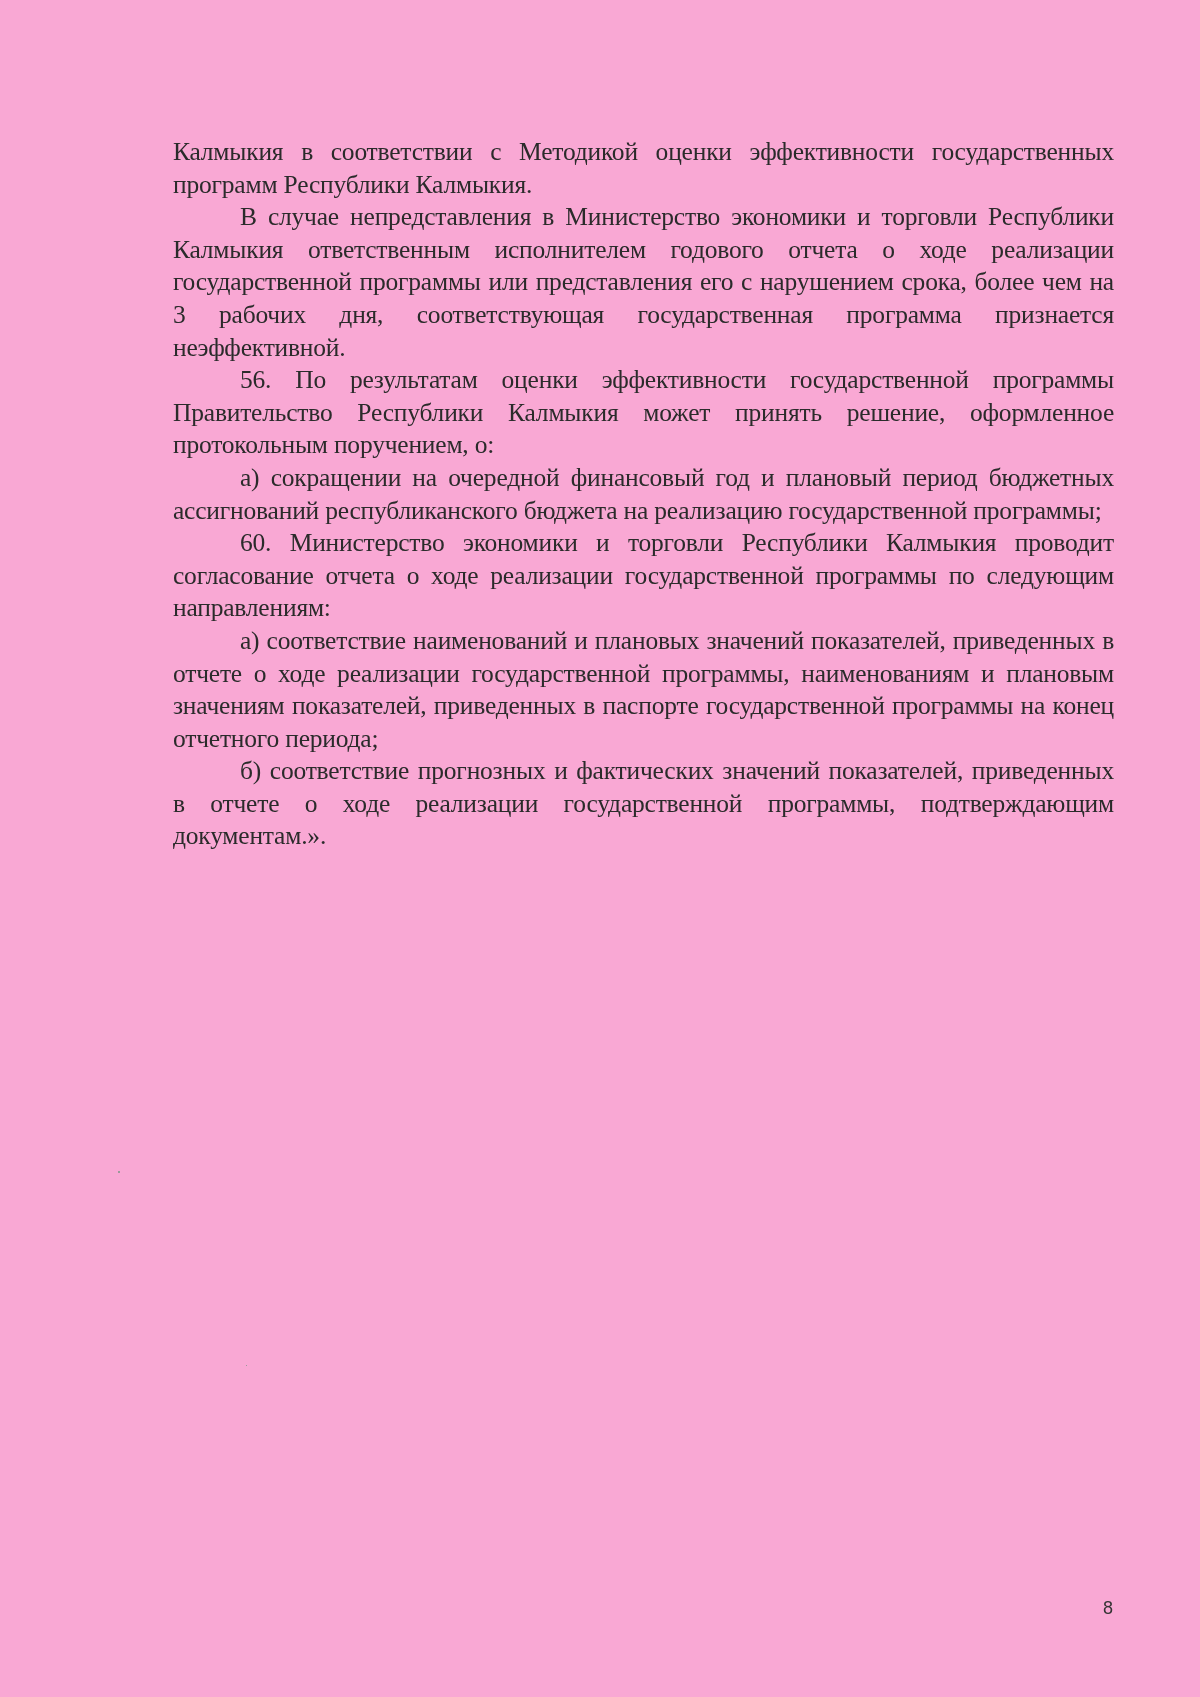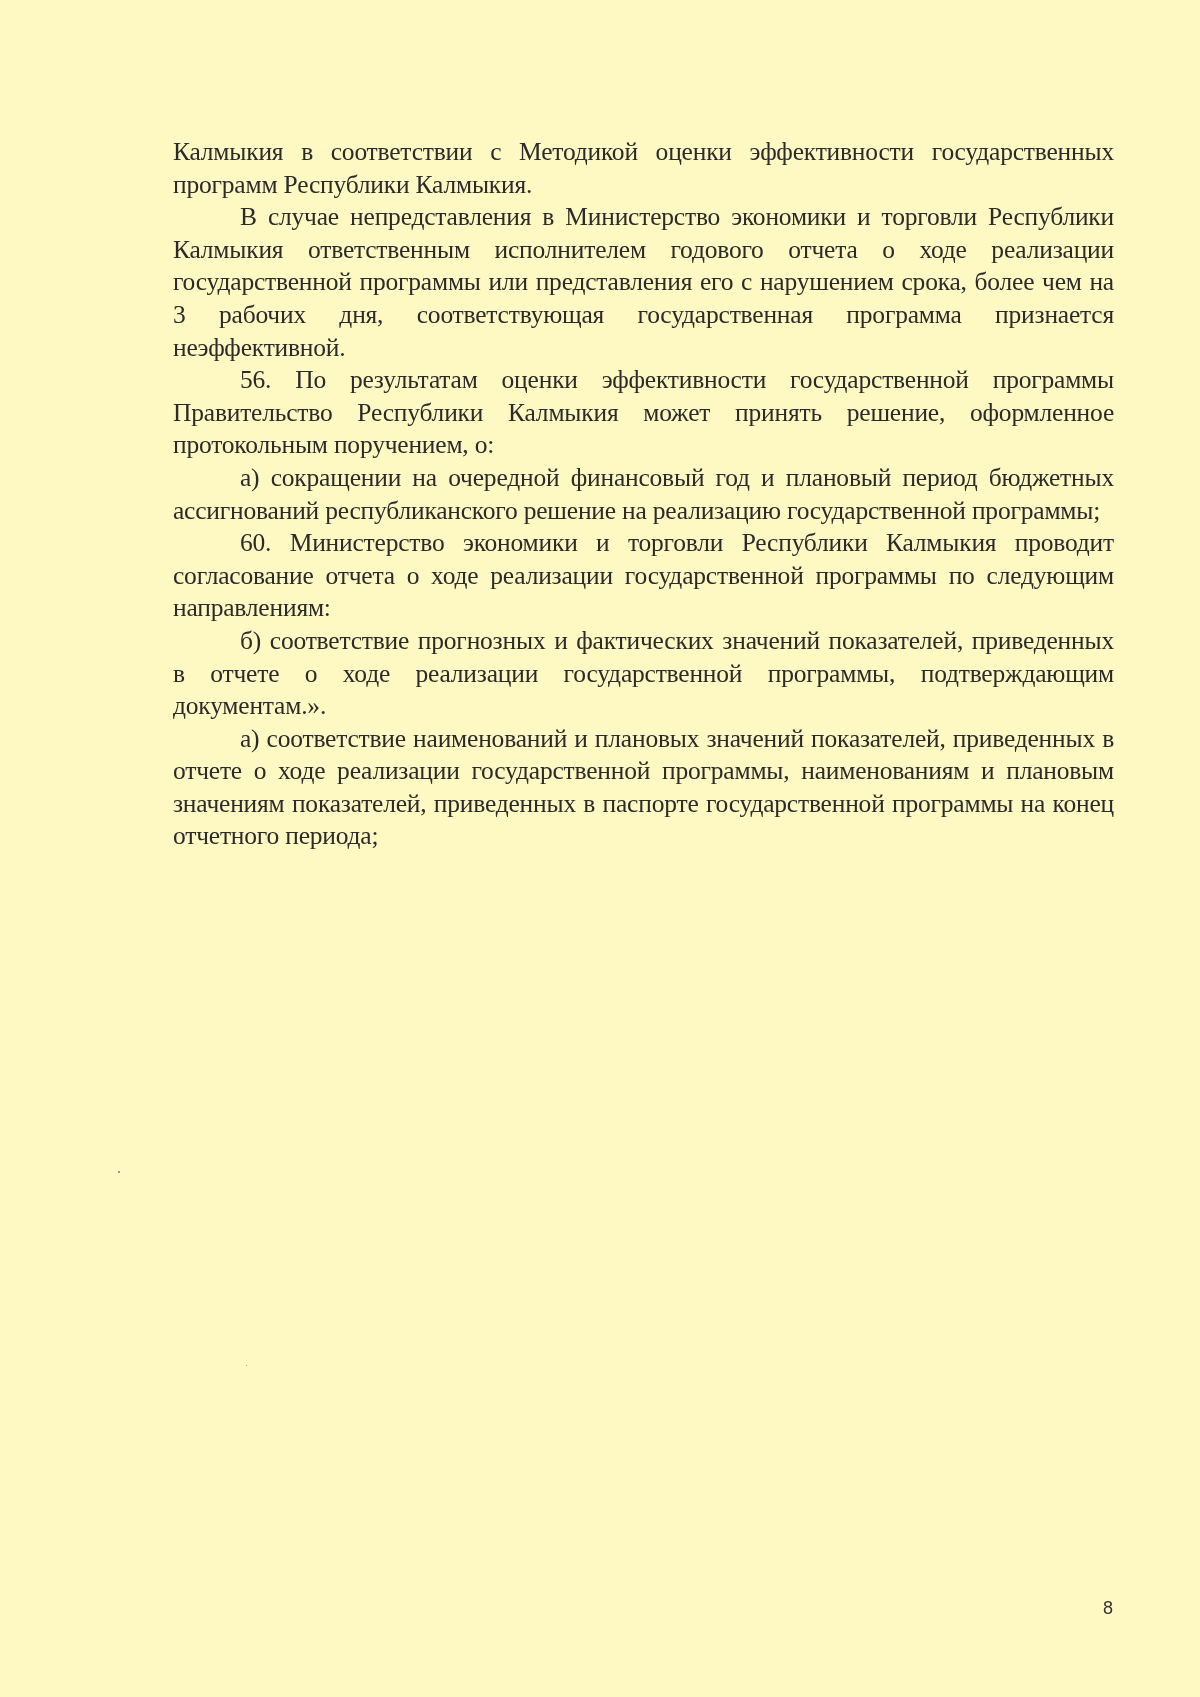--- a/index.html
+++ b/index.html
@@ -12,21 +12,21 @@
       height: 1697px;
       position: relative;
       overflow: hidden;
     }
     .page {
       position: absolute;
       left: 0;
       top: 0;
       width: 1200px;
       height: 1697px;
-      background: #fef9c3;
+      background: #f9a8d4;
     }
     .text-block {
       position: absolute;
       left: 173px;
       top: 136px;
       width: 941px;
       font-family: "Liberation Serif", "DejaVu Serif", serif;
       font-size: 25.5px;
       line-height: 32.6px;
       color: #2b2b2b;
@@ -58,23 +58,23 @@
   </style>
 </head>
 <body>
 
 <div class="page">
 
   <div class="text-block">
     <p class="para no-indent">Калмыкия в соответствии с Методикой оценки эффективности государственных программ Республики Калмыкия.</p>
     <p class="para">В случае непредставления в Министерство экономики и торговли Республики Калмыкия ответственным исполнителем годового отчета о ходе реализации государственной программы или представления его с нарушением срока, более чем на 3 рабочих дня, соответствующая государственная программа признается неэффективной.</p>
     <p class="para">56. По результатам оценки эффективности государственной программы Правительство Республики Калмыкия может принять решение, оформленное протокольным поручением, о:</p>
-    <p class="para">а) сокращении на очередной финансовый год и плановый период бюджетных ассигнований республиканского решение на реализацию государственной программы;</p>
+    <p class="para">а) сокращении на очередной финансовый год и плановый период бюджетных ассигнований республиканского бюджета на реализацию государственной программы;</p>
     <p class="para">60. Министерство экономики и торговли Республики Калмыкия проводит согласование отчета о ходе реализации государственной программы по следующим направлениям:</p>
+    <p class="para">а) соответствие наименований и плановых значений показателей, приведенных в отчете о ходе реализации государственной программы, наименованиям и плановым значениям показателей, приведенных в паспорте государственной программы на конец отчетного периода;</p>
     <p class="para">б) соответствие прогнозных и фактических значений показателей, приведенных в отчете о ходе реализации государственной программы, подтверждающим документам.».</p>
-    <p class="para">а) соответствие наименований и плановых значений показателей, приведенных в отчете о ходе реализации государственной программы, наименованиям и плановым значениям показателей, приведенных в паспорте государственной программы на конец отчетного периода;</p>
   </div>
 
   <div class="page-number">8</div>
 
   <span class="speck" style="left:118px; top:1171px;"></span>
   <span class="speck" style="left:246px; top:1365px; width:1px; height:1px;"></span>
 </div>
 
 </body></html>

